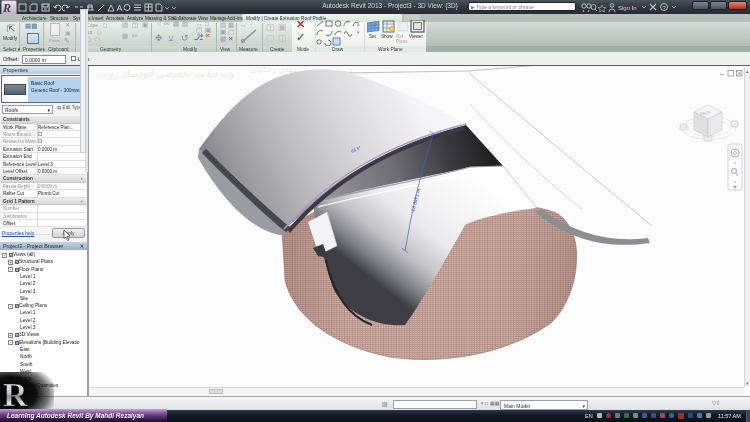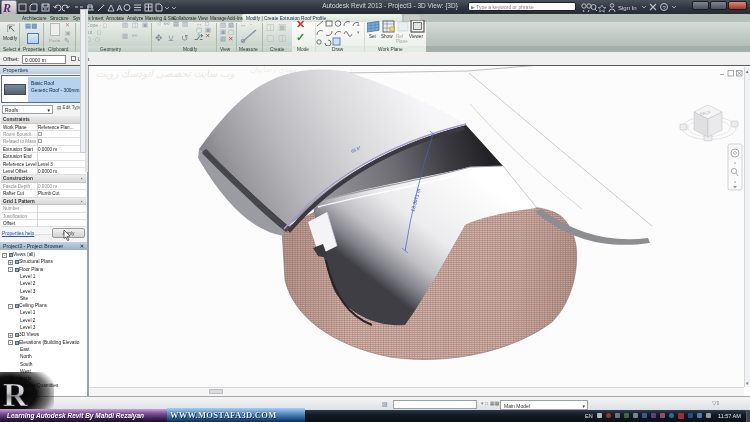--- a/index.html
+++ b/index.html
@@ -575,16 +575,13 @@
           <stop offset="0.75" stop-color="#e8e8ea"></stop>
         <stop offset="1" stop-color="#707076"></stop>
       </linearGradient>
     </defs>
     <rect x="-14" y="2" width="68" height="44" fill="url(#blob)"></rect>
     <text x="3" y="36" font-family="Liberation Serif,serif" font-weight="bold" font-size="34" fill="url(#chrome)" stroke="#1a1a1a" stroke-width="0.6">R</text>
   </svg>
   <div class="abs" id="banner-l">
       <span>Learning Autodesk Revit By Mahdi Rezaiyan</span>
     </div>
-  <div class="abs" id="banner-r">
-      <span>WWW.MOSTAFA3D.COM</span>
-    </div>
 </div>
 
 </body></html>

